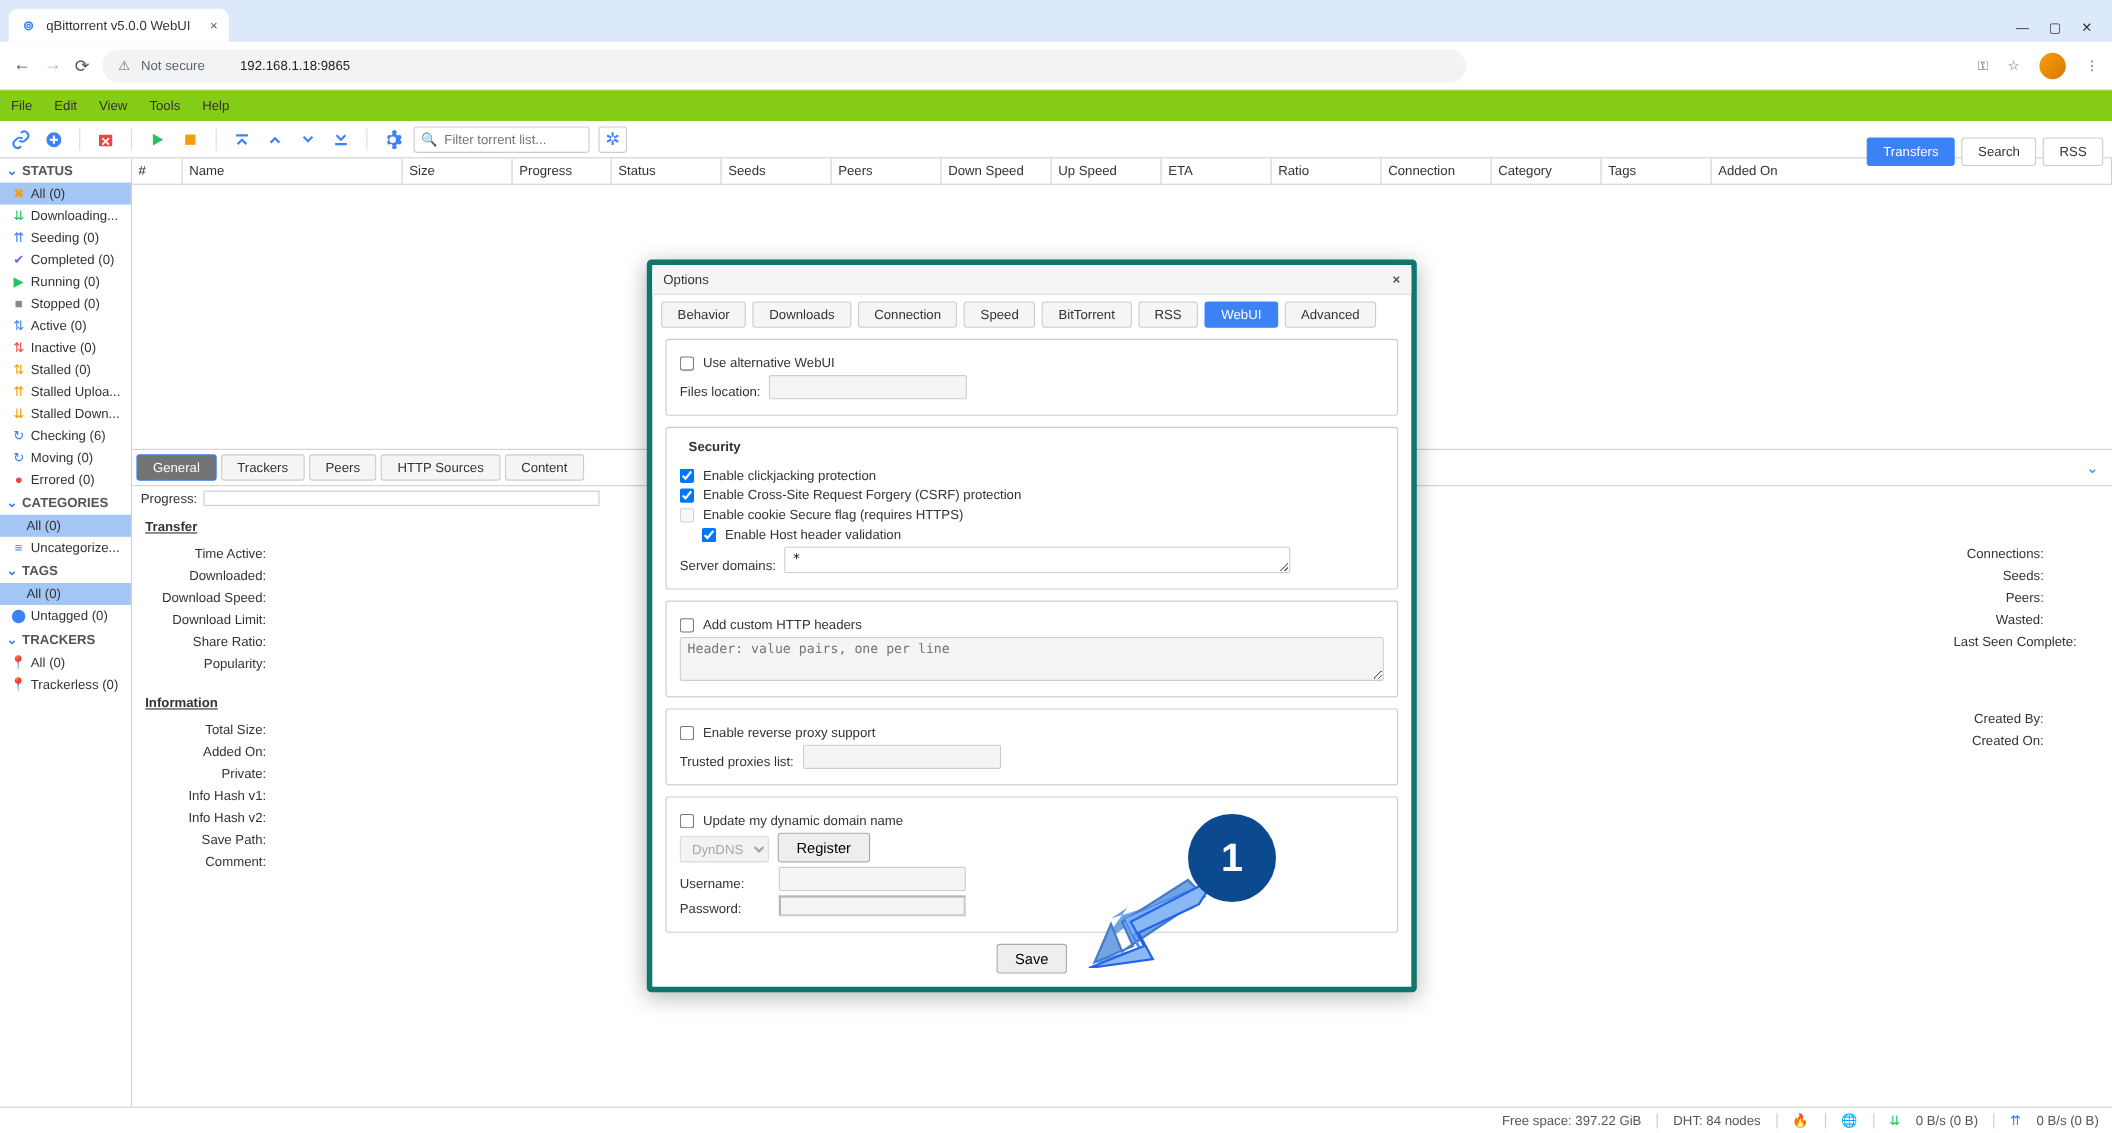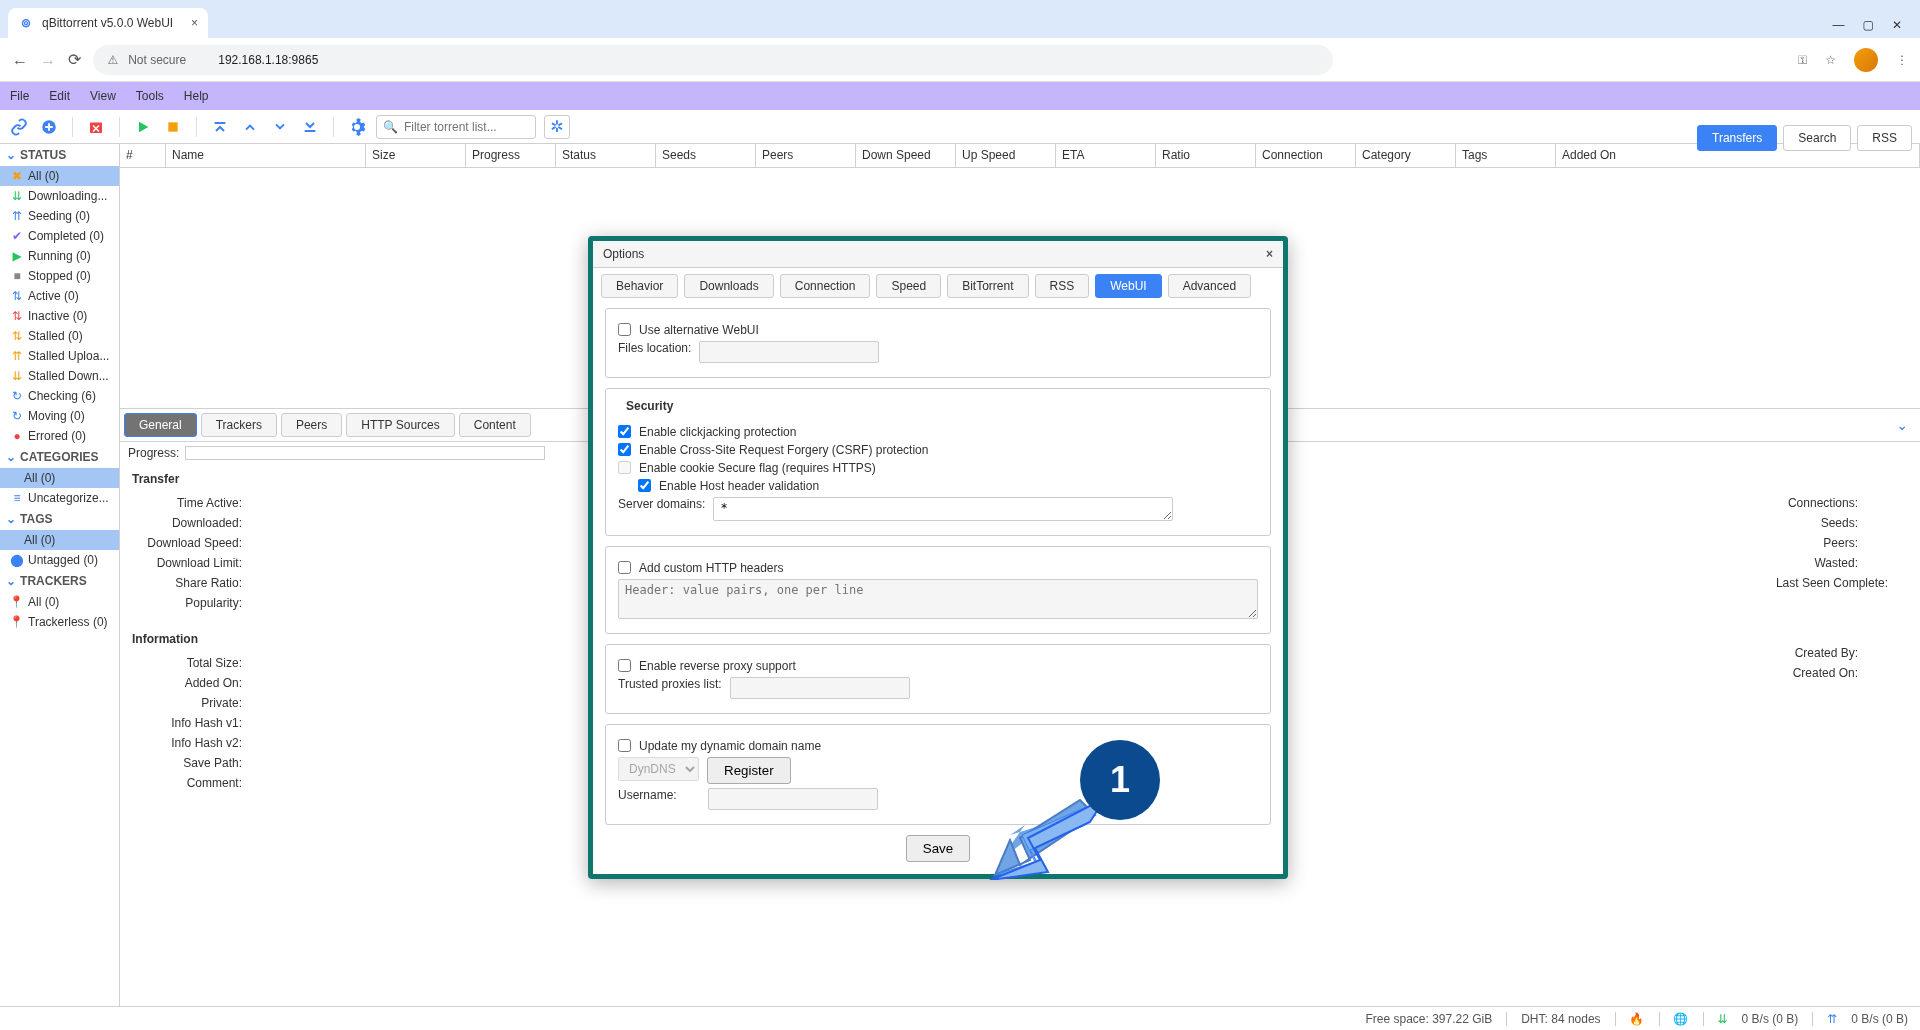--- a/index.html
+++ b/index.html
@@ -12,21 +12,21 @@
 .tab-close { color:#555; cursor:pointer; margin-left:auto;}
 .window-controls { margin-left: auto; display: flex; gap: 18px; padding: 6px 10px; color:#333;}
 .address-bar { background: #fff; height: 44px; display: flex; align-items: center; padding: 0 12px; gap: 12px; border-bottom:1px solid #e0e0e0;}
 .nav-btn { color:#555; font-size:16px; cursor:pointer;}
 .url-box { flex:0 0 auto; background:#f1f3f4; border-radius:20px; height:30px; display:flex; align-items:center; padding:0 14px; gap:10px; color:#5f6368; width:1240px;}
 .url-text { color:#202124;}
 .addr-right { margin-left:auto; display:flex; gap:18px; align-items:center;}
 .avatar { width:24px;height:24px;border-radius:50%;background:linear-gradient(135deg,#f59e0b,#d97706);}
 
 
-.app-menu { height: 28px; display: flex; align-items: center; padding: 0 10px; gap: 20px; background:#c4b5fd; border-bottom:0;}
+.app-menu { height: 28px; display: flex; align-items: center; padding: 0 10px; gap: 20px; background:#84cc16; border-bottom:0;}
 .app-menu span { cursor:pointer; color:#333;}
 
 
 .toolbar { height: 34px; display: flex; align-items: center; padding: 0 8px; gap: 8px; border-bottom:1px solid #d0d0d0;}
 .tb-icon { width:22px;height:22px;display:flex;align-items:center;justify-content:center;cursor:pointer;font-size:16px;}
 .tb-sep { width:1px;height:20px;background:#ddd;margin:0 4px;}
 .filter-box { display:flex;align-items:center;background:#fff;border:1px solid #ccc;border-radius:3px;height:24px;padding:0 6px;gap:6px;width:160px;}
 .filter-box input { border:none;outline:none;font-size:12px;width:120px;}
 .right-tabs { margin-left:auto;display:flex;gap:6px;margin-top:23px;}
 .right-tab { padding:5px 14px;border:1px solid #ccc;border-radius:3px;cursor:pointer;background:#fff;}
@@ -48,39 +48,39 @@
 
 
 .detail-tabs { display:flex; gap:4px; padding:4px; border-top:1px solid #d0d0d0;border-bottom:1px solid #d0d0d0;align-items:center;}
 .dtab { padding:4px 14px; border:1px solid #ccc; border-radius:3px; background:#f5f5f5;cursor:pointer;}
 .dtab.active { background:#737373; color:#fff; border-color:#3b82f6;}
 .collapse-icon{margin-left:auto;margin-right:8px;color:#3b82f6;cursor:pointer;font-size:14px;}
 
 
 .detail-body { flex:1; display:flex; padding:8px 12px; gap:40px; overflow:auto;}
 .detail-col { display:flex;flex-direction:column;gap:6px;}
-.detail-section-title { font-weight:bold; margin-bottom:4px;}
+.detail-section-title { font-weight:bold; margin-bottom:4px;text-decoration:underline;}
 .detail-row { display:flex; }
 .detail-label { text-align:right; width:110px; color:#333;}
 .progress-row { padding:4px 8px; display:flex;align-items:center;gap:6px;}
 .progress-bar-bg{flex:0 0 360px;height:14px;border:1px solid #ccc;}
 
 
 .status-bar { position:absolute;bottom:0;left:0;right:0;height:24px;border-top:1px solid #d0d0d0;display:flex;align-items:center;justify-content:flex-end;padding:0 12px;gap:14px;background:#fff;color:#555;}
 .sb-sep{width:1px;height:14px;background:#ccc;}
 .modal { position:absolute; left:588px; top:236px; width:700px; background:#fff; border:5px solid #0f766e; box-shadow:0 4px 20px rgba(0,0,0,.3); border-radius:4px;}
 .modal-title { padding:6px 10px; font-weight:normal; display:flex;align-items:center; border-bottom:1px solid #ccc; background:#f5f5f5;border-radius:4px 4px 0 0;}
 .modal-close { margin-left:auto; cursor:pointer; font-weight:bold;color:#555;}
 .modal-tabs { display:flex; padding:6px 8px; gap:6px;}
 .mtab { padding:4px 14px; border:1px solid #ccc; border-radius:3px; background:#f5f5f5;cursor:pointer;font-size:12px;}
 .mtab.active { background:#3b82f6;color:#fff;border-color:#3b82f6;}
 .modal-body { padding:4px 12px 12px 12px; max-height:600px; overflow-y:scroll;}
 .fieldset { border:1px solid #ccc; border-radius:3px; padding:10px 12px; margin-bottom:10px;}
 .fieldset-title { font-weight:bold; color:#333; margin:-18px 0 8px 4px; background:#fff; display:inline-block; padding:0 4px;}
-.opt-row { display:flex; align-items:flex-start; gap:8px; margin:4px 0;}
+.opt-row { display:flex; align-items:flex-end; gap:8px; margin:4px 0;}
 .opt-row input[type=text], .opt-row textarea, .opt-row select { border:1px solid #ccc; border-radius:2px; padding:3px 6px;font-family:inherit;font-size:12px;}
 .opt-row textarea { width:100%; resize:both; height:40px; font-family:monospace;}
 .indent { margin-left:20px;}
 .btn { padding:5px 16px; border:1px solid #aaa; background:#eee; border-radius:3px;cursor:pointer;}
 .save-row { text-align:center; margin-top:8px;}
 
 
 .callout { position:absolute; left:980px; top:740px; pointer-events:none;}
 .callout-circle { position:absolute; left:100px; top:0; width:80px;height:80px;background:#0b4a8f;border-radius:50%;display:flex;align-items:center;justify-content:center;color:#fff;font-size:36px;font-weight:bold;}
 .callout-arrow { position:absolute; left:0; top:40px;}
@@ -494,20 +494,24 @@
           <span>Update my dynamic domain name</span>
         </div>
       <div class="opt-row">
         <select disabled=""><option>DynDNS</option></select>
         <button class="btn">Register</button>
       </div>
       <div class="opt-row">
           <span style="width:82px">Username:</span>
           <input type="text" disabled="" style="width: 170px; background: rgb(245, 245, 245);">
         </div>
+      <div class="opt-row">
+          <span style="width:82px">Password:</span>
+          <input type="password" disabled="" style="width: 170px; background: rgb(245, 245, 245);">
+        </div>
     </div>
     <div class="save-row"><button class="btn">Save</button></div>
   </div>
 </div>
 
 <div class="callout">
   <svg class="callout-arrow" width="140" height="100">
     <path d="M110 30 L50 70 L60 50 L20 80 L45 45 L30 55 Z" fill="#6fa4e5"></path>
     <path d="M115 35 L40 85 L30 60 L15 95 L50 80 L40 58 L100 20 Z" fill="#6fa4e5" stroke="#4a7bc4" stroke-width="2"></path>
     <polygon points="15,95 55,82 42,55 118,22 105,45 50,70 62,90" fill="#7db0f0" stroke="#3b82f6" stroke-width="1"></polygon>

